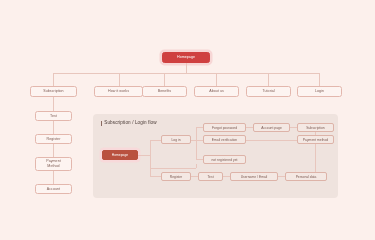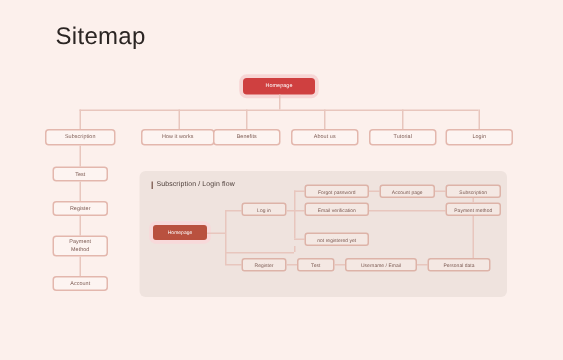--- a/index.html
+++ b/index.html
@@ -66,21 +66,20 @@
     color:#7a5850;font-size:3.3px;line-height:4px;
     letter-spacing:.03px;white-space:nowrap;overflow:hidden;
     padding:0 1px;
   }
 </style>
 </head>
 <body>
 
 <div id="canvas">
 
-  <div class="page-title">Sitemap</div>
 
   <div class="node red" style="left:162px;top:52px;width:48px;height:11px;">Homepage</div>
 
   <div class="ln lnv" style="left:186px;top:63px;height:10px;"></div>
 
   <div class="ln lnh" style="left:53px;top:73px;width:266px;"></div>
 
   <div class="ln lnv" style="left:53px;top:73px;height:13px;"></div>
   <div class="ln lnv" style="left:119px;top:73px;height:13px;"></div>
   <div class="ln lnv" style="left:164px;top:73px;height:13px;"></div>

